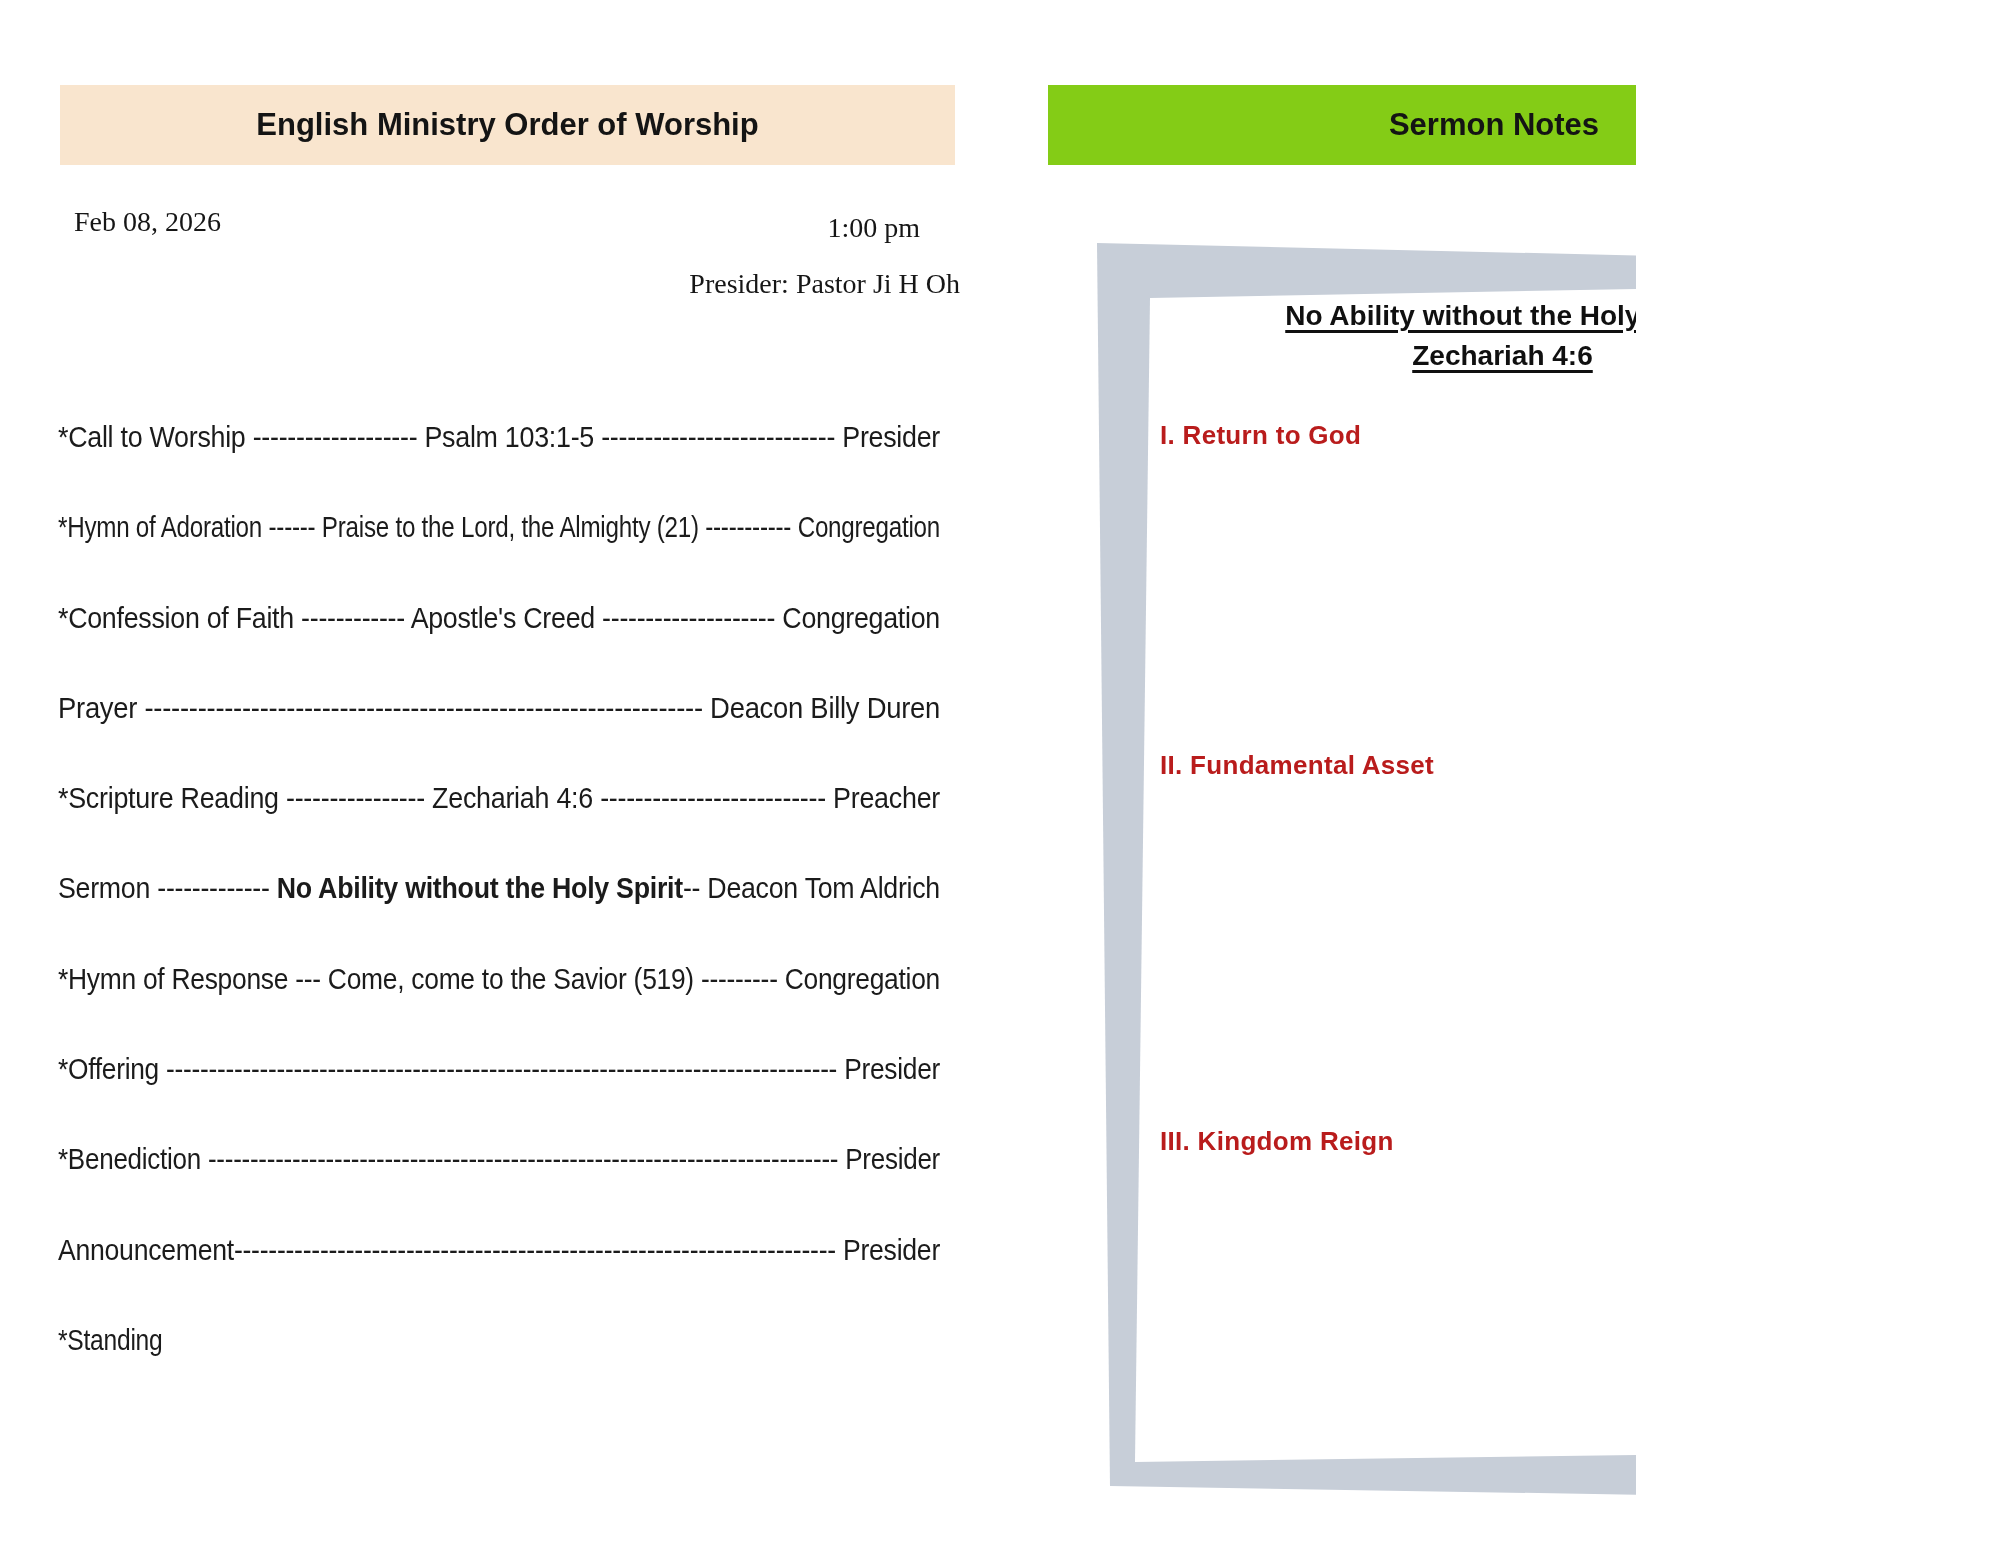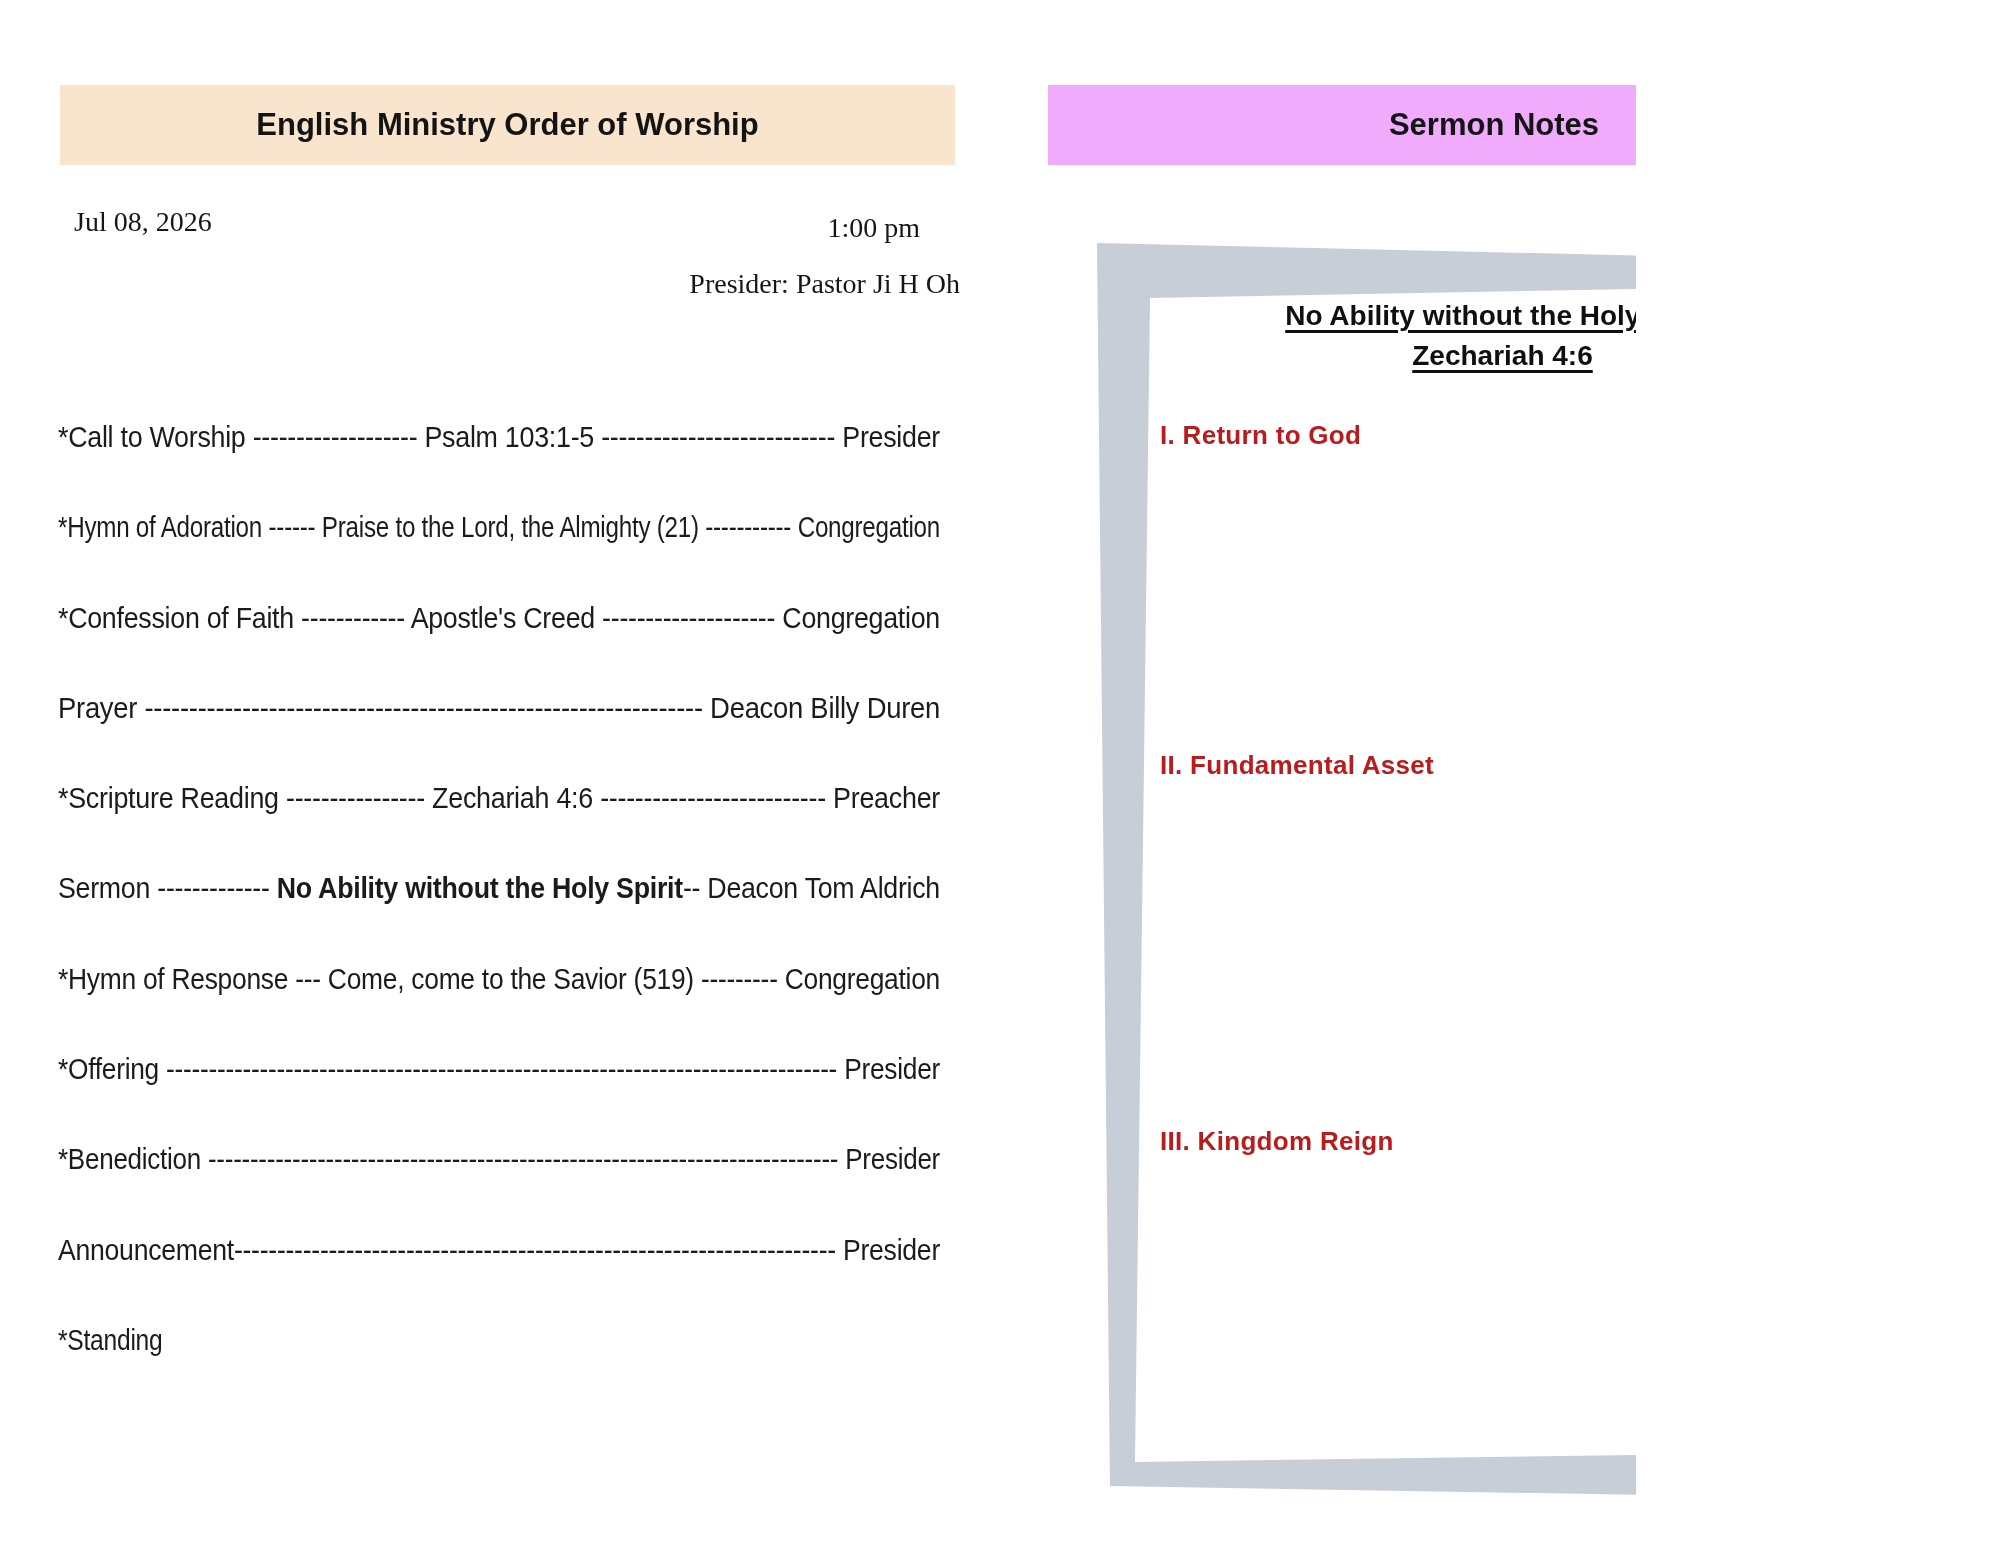--- a/index.html
+++ b/index.html
@@ -46,41 +46,41 @@
 </head>
 <body>
 
 <div class="page">
 
   <section>
     <header class="band band-left" style="background: rgb(249, 229, 206);">
       <div class="band-title">English Ministry Order of Worship</div>
     </header>
 
-    <div class="serif meta-date">Jul 08, 2026</div>
+    <div class="serif meta-date">Feb 08, 2026</div>
     <div class="serif meta-time">1:00 pm</div>
     <div class="serif presider-line">Presider: Pastor Ji H Oh</div>
 
     <ol class="order-list" id="order-list">
         <li class="order-row"><span class="order-line" style="transform: scaleX(0.894098);"><span>*Call to Worship ------------------- Psalm 103:1-5 --------------------------- Presider</span></span></li>
         <li class="order-row"><span class="order-line" style="transform: scaleX(0.806239);"><span>*Hymn of Adoration ------ Praise to the Lord, the Almighty (21) ----------- Congregation</span></span></li>
         <li class="order-row"><span class="order-line" style="transform: scaleX(0.89308);"><span>*Confession of Faith ------------ Apostle's Creed -------------------- Congregation</span></span></li>
         <li class="order-row"><span class="order-line" style="transform: scaleX(0.914449);"><span>Prayer --------------------------------------------------------------- Deacon Billy Duren</span></span></li>
         <li class="order-row"><span class="order-line" style="transform: scaleX(0.895957);"><span>*Scripture Reading ---------------- Zechariah 4:6 -------------------------- Preacher</span></span></li>
         <li class="order-row"><span class="order-line" style="transform: scaleX(0.891894);"><span>Sermon ------------- </span><span class="bold">No Ability without the Holy Spirit</span><span>-- Deacon Tom Aldrich</span></span></li>
         <li class="order-row"><span class="order-line" style="transform: scaleX(0.879499);"><span>*Hymn of Response --- Come, come to the Savior (519) --------- Congregation</span></span></li>
         <li class="order-row"><span class="order-line" style="transform: scaleX(0.876685);"><span>*Offering ------------------------------------------------------------------------------- Presider</span></span></li>
         <li class="order-row"><span class="order-line" style="transform: scaleX(0.867243);"><span>*Benediction --------------------------------------------------------------------------- Presider</span></span></li>
         <li class="order-row"><span class="order-line" style="transform: scaleX(0.887436);"><span>Announcement---------------------------------------------------------------------- Presider</span></span></li>
         <li class="order-row"><span class="order-line" style="transform: scaleX(0.82);"><span>*Standing</span></span></li>
       </ol>
   </section>
 
   <section>
-    <header class="band band-right" style="background: #f0abfc;">
+    <header class="band band-right" style="background: #84cc16;">
       <div class="band-title">Sermon Notes</div>
     </header>
 
     <svg class="paper-svg" viewBox="0 0 2000 1545" xmlns="http://www.w3.org/2000/svg">
       <polygon points="1097,243 1878,261 1893,1499 1110,1486" fill="#c7ced8"></polygon>
       <polygon points="1150,298 1855,285 1843,1452 1135,1462" fill="#ffffff"></polygon>
     </svg>
 
     <div class="note-title">
       <div class="u">No Ability without the Holy Spirit</div>

